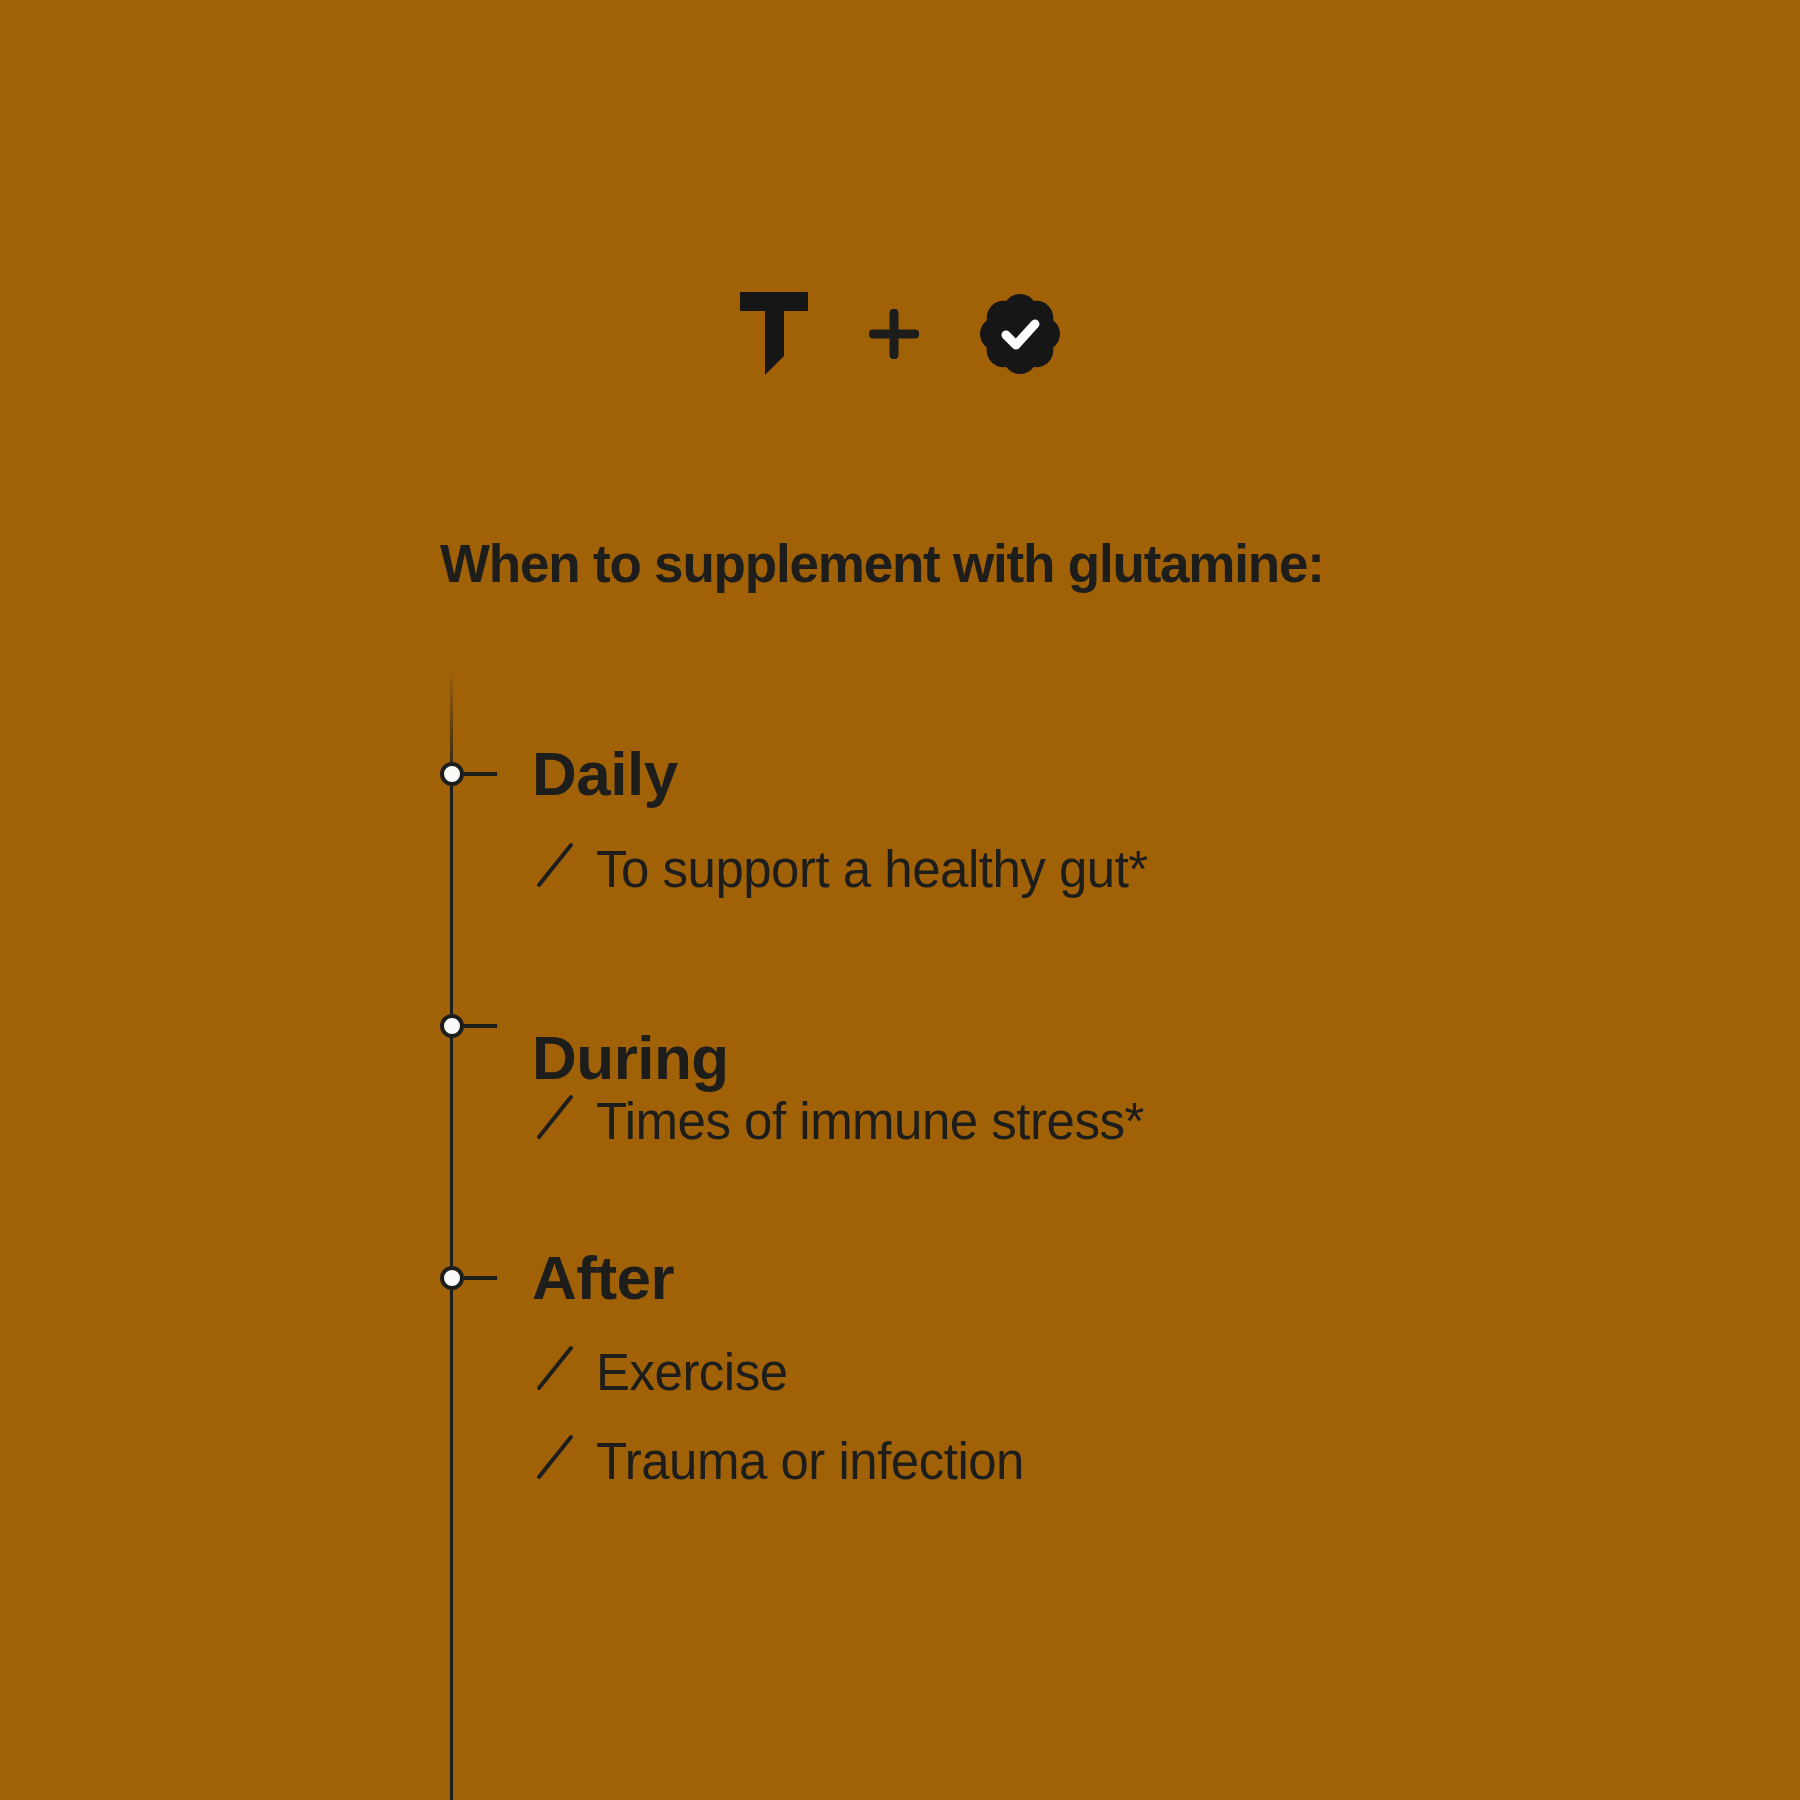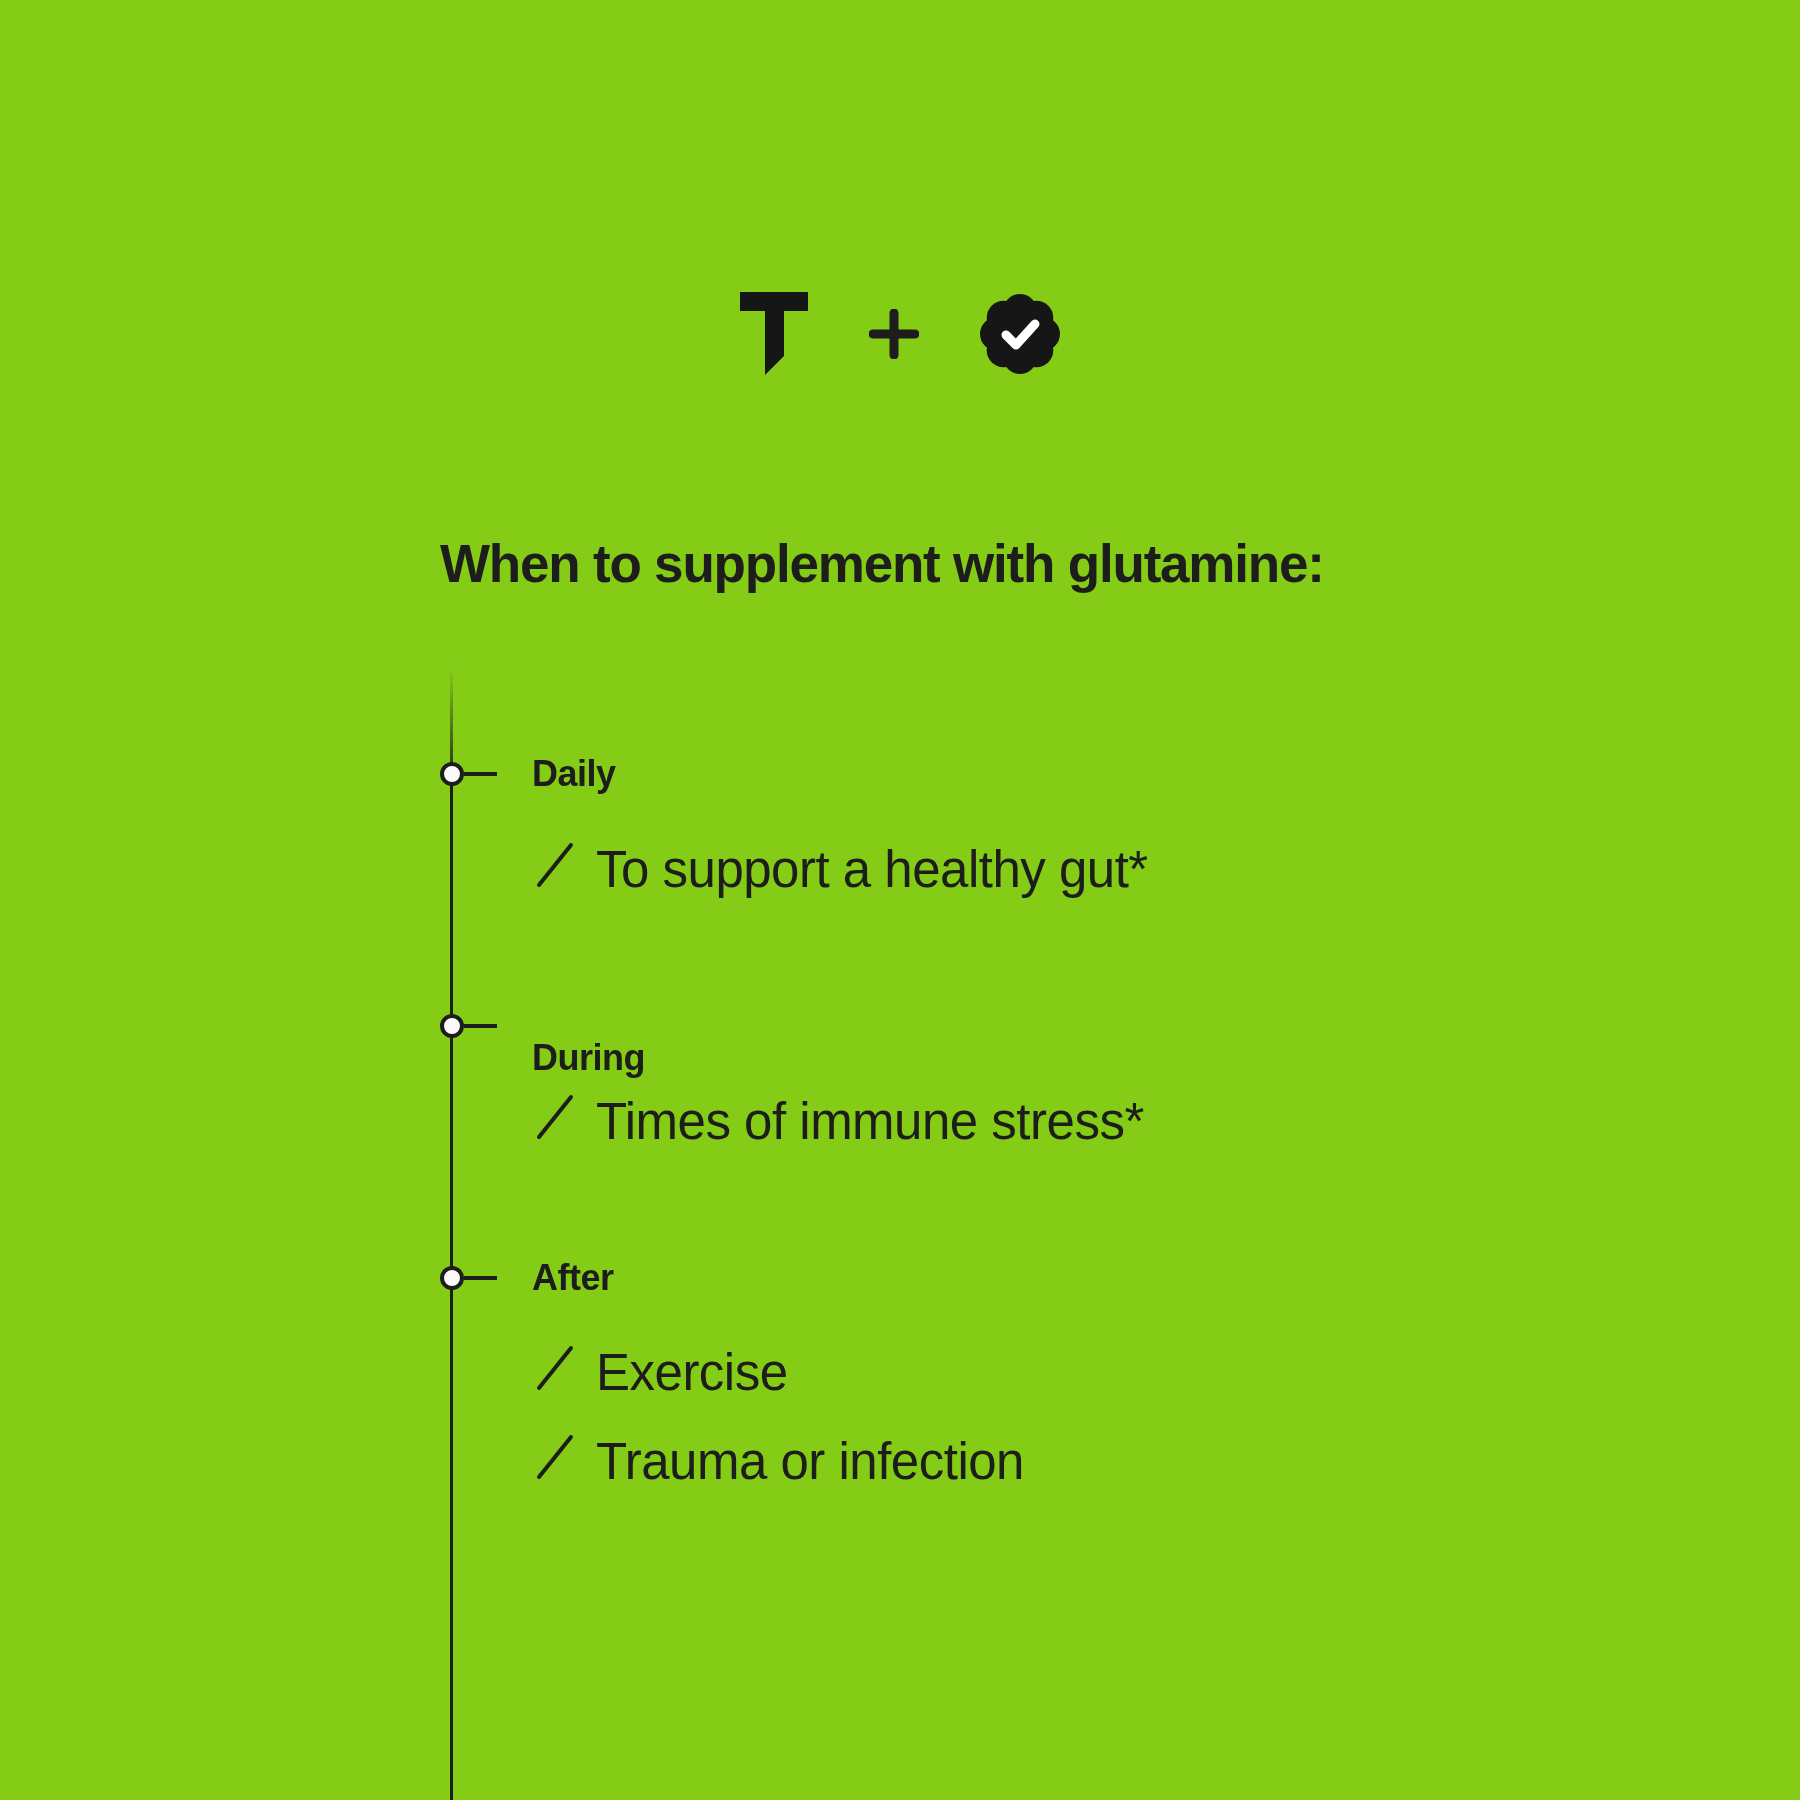--- a/index.html
+++ b/index.html
@@ -1,20 +1,20 @@
 <!DOCTYPE html>
 <html><head>
 <meta charset="utf-8">
 <style>
   html, body { margin: 0; padding: 0; }
   .canvas {
     position: relative;
     width: 1800px;
     height: 1800px;
-    background: #84cc16;
+    background: #a16207;
     overflow: hidden;
     font-family: "Liberation Sans", sans-serif;
     color: #1d1d1b;
   }
 
   
   .logo-row {
     position: absolute;
     top: 292px;
     left: 0;
@@ -70,21 +70,21 @@
   .tick-daily  { top: 772px; }
   .tick-during { top: 1024px; }
   .tick-after  { top: 1276px; }
 
   
   .section-title {
     position: absolute;
     left: 532px;
     height: 58px;
     line-height: 58px;
-    font-size: 36px;
+    font-size: 62px;
     font-weight: 700;
     letter-spacing: -0.5px;
     white-space: nowrap;
   }
   .title-daily  { top: 745px; }
   .title-during { top: 997px; margin-top: 32px; }
   .title-after  { top: 1249px; }
 
   .item-row {
     position: absolute;

